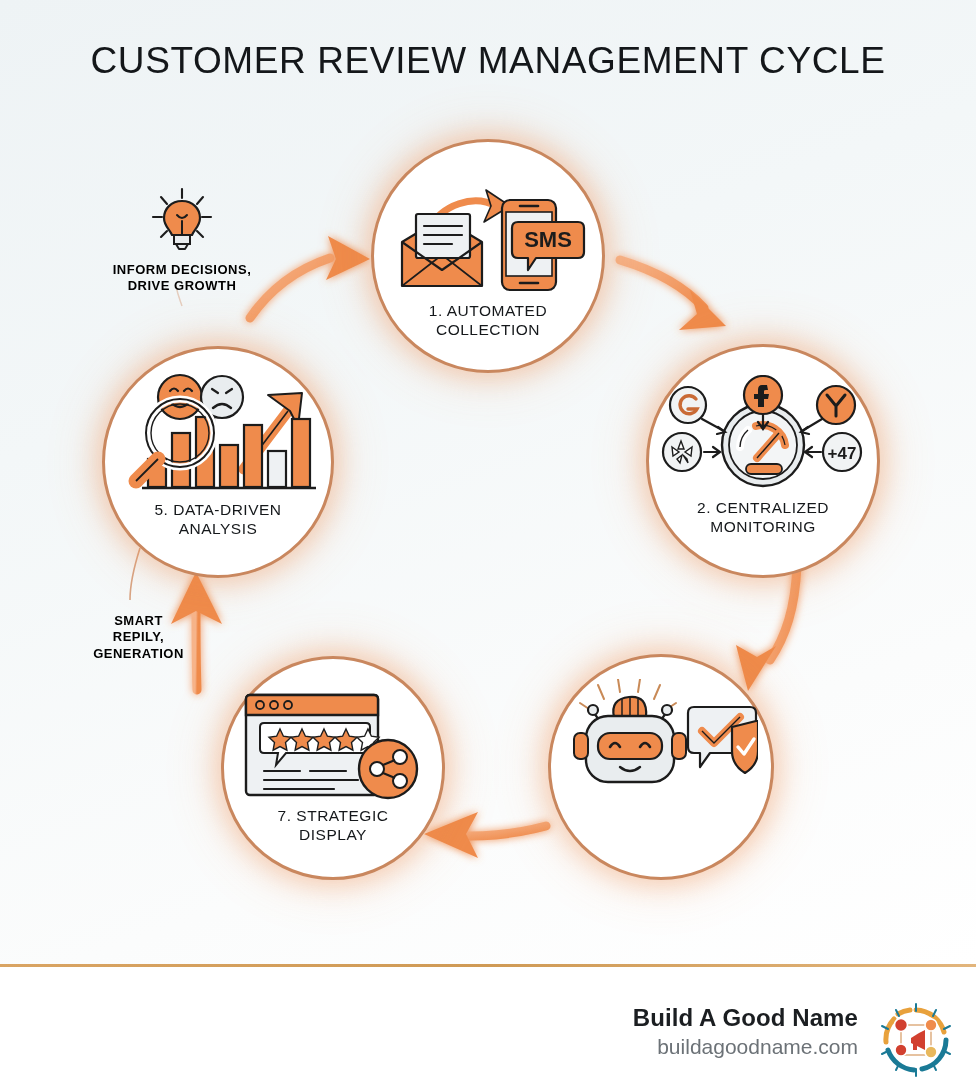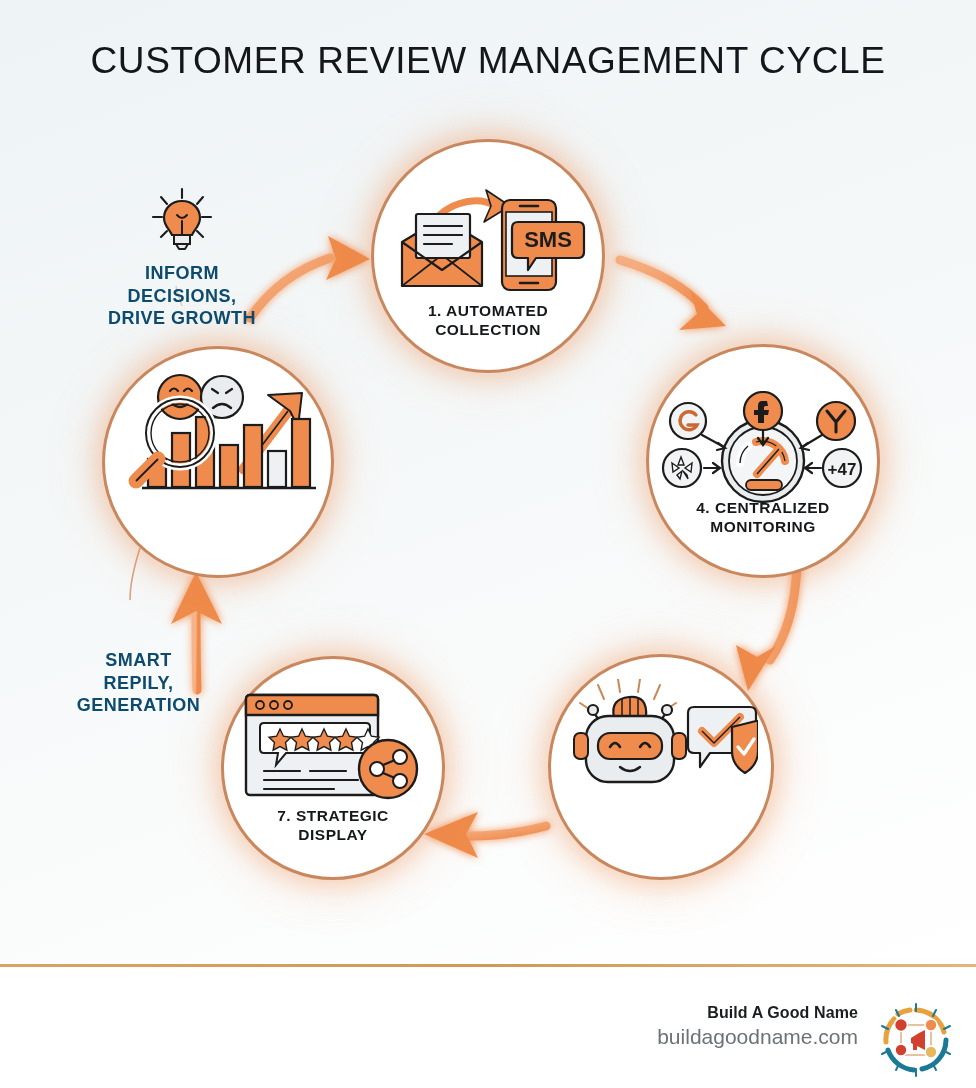--- a/index.html
+++ b/index.html
@@ -43,36 +43,36 @@
     border:3px solid #c9875e;
     box-sizing:border-box;
     display:flex;flex-direction:column;align-items:center;
   }
   .node-icon{
     position:absolute;left:0;right:0;display:flex;align-items:center;justify-content:center;
   }
   .node-label{
     position:absolute;left:6px;right:6px;
     text-align:center;
-    font-size:15.5px;font-weight:bold;letter-spacing:0.5px;line-height:1.22;
+    font-size:15.5px;font-weight:normal;letter-spacing:0.5px;line-height:1.22;
     color:#15181b;
     white-space:pre-line;
   }
 
   .ann{
     position:absolute;text-align:center;
-    font-size:18px;font-weight:bold;letter-spacing:0.5px;line-height:1.25;
-    color:#0c4a6e;white-space:pre-line;
+    font-size:13px;font-weight:bold;letter-spacing:0.5px;line-height:1.25;
+    color:#000000;white-space:pre-line;
   }
 
   .footer-text{
     position:absolute;right:118px;top:1004px;text-align:right;
   }
   .brand{
-    font-size:16px;font-weight:bold;color:#1b1e21;letter-spacing:0.1px;
+    font-size:24px;font-weight:bold;color:#1b1e21;letter-spacing:0.1px;
     font-family:"Liberation Sans", sans-serif;
   }
   .site{
     font-size:21px;color:#6c7277;margin-top:3px;
     font-family:"Liberation Sans", sans-serif;
   }
   .footer-logo{position:absolute;right:22px;top:1002px;width:76px;height:76px;}
 </style>
 </head>
 <body>
@@ -165,21 +165,21 @@
           <path d="M128,38 L188,38 Q194,38 194,44 L194,68 Q194,74 188,74 L146,74 L138,86 L138,74 L128,74 Q122,74 122,68 L122,44 Q122,38 128,38 Z" fill="#ef8b4c" stroke="#1c1c1c" stroke-width="2.2" stroke-linejoin="round"></path>
           <text x="158" y="63" font-family="Liberation Sans, sans-serif" font-size="22" font-weight="bold" fill="#1c1c1c" text-anchor="middle">SMS</text>
         </g>
       </svg>
     </div>
     <div class="node-label" style="top:160px;">1. AUTOMATED
 COLLECTION</div>
   </div>
 
   <div class="node" style="left:646px;top:344px;width:234px;height:234px;">
-    <div class="node-icon" style="top:44px;height:124px;">
+    <div class="node-icon" style="top:28px;height:124px;">
       <svg width="206" height="124" viewBox="0 0 206 124">
 
         <g>
           <circle cx="103" cy="70" r="41" fill="#e9edef" stroke="#1c1c1c" stroke-width="2.4"></circle>
           <circle cx="103" cy="70" r="34" fill="#f3f5f6" stroke="#1c1c1c" stroke-width="1.8"></circle>
           <path d="M80,72 A23,23 0 0,1 88,55" stroke="#ffffff" stroke-width="8" fill="none" stroke-linecap="round"></path>
           <path d="M80,72 A23,23 0 0,1 88,55" stroke="#1c1c1c" stroke-width="1.4" fill="none"></path>
           <path d="M96,51 A23,23 0 0,1 125,70" stroke="#ef8b4c" stroke-width="8" fill="none" stroke-linecap="round"></path>
           <path d="M96,51 A23,23 0 0,1 125,70" stroke="#1c1c1c" stroke-width="1.2" fill="none"></path>
           <line x1="97" y1="83" x2="119" y2="58" stroke="#ef8b4c" stroke-width="8" stroke-linecap="round"></line>
@@ -225,21 +225,21 @@
             <path d="M98,47 L103,54 L108,47"></path>
           <path d="M162,44 L142,56"></path>
             <path d="M148,52 L141,57 L149,59"></path>
           <path d="M44,77 L58,77"></path>
             <path d="M53,72 L60,77 L53,82"></path>
           <path d="M161,77 L147,77"></path>
             <path d="M152,72 L145,77 L152,82"></path>
         </g>
       </svg>
     </div>
-    <div class="node-label" style="top:152px;">4. CENTRALIZED
+    <div class="node-label" style="top:152px;">2. CENTRALIZED
 MONITORING</div>
   </div>
 
   <div class="node" style="left:548px;top:654px;width:226px;height:226px;">
     <div class="node-icon" style="top:22px;height:110px;">
       <svg width="194" height="110" viewBox="0 0 194 110">
 
         <g stroke="#c98a57" stroke-width="2" stroke-linecap="round">
           <line x1="40" y1="20" x2="34" y2="6"></line>
             <line x1="56" y1="13" x2="54" y2="0"></line>
@@ -368,20 +368,22 @@
 
         <g>
           <circle cx="62" cy="62" r="34" fill="none" stroke="#ffffff" stroke-width="7"></circle>
           <circle cx="62" cy="62" r="34" fill="none" stroke="#1c1c1c" stroke-width="2"></circle>
           <circle cx="62" cy="62" r="29" fill="none" stroke="#1c1c1c" stroke-width="1.4"></circle>
           <line x1="40" y1="88" x2="18" y2="110" stroke="#ef8b4c" stroke-width="15" stroke-linecap="round"></line>
           <line x1="40" y1="88" x2="18" y2="110" stroke="#1c1c1c" stroke-width="1.8"></line>
         </g>
       </svg>
     </div>
+    <div class="node-label" style="top:152px;">5. DATA-DRIVEN
+ANALYSIS</div>
   </div>
 
   <div style="position:absolute;left:92px;top:186px;width:180px;">
     <div style="display:flex;justify-content:center;">
       <svg width="66" height="68" viewBox="0 0 66 68">
         <g stroke="#1c1c1c" stroke-width="2.1" stroke-linecap="round">
           <line x1="33" y1="3" x2="33" y2="12"></line>
           <line x1="12" y1="11" x2="18" y2="18"></line>
           <line x1="54" y1="11" x2="48" y2="18"></line>
           <line x1="4" y1="31" x2="13" y2="31"></line>
@@ -392,21 +394,21 @@
         <path d="M33,15 C44,15 51,23 51,32 C51,40 45,44 43,49 L23,49 C21,44 15,40 15,32 C15,23 22,15 33,15 Z" fill="#ef8b4c" stroke="#1c1c1c" stroke-width="2.2" stroke-linejoin="round"></path>
         <path d="M28,29 Q33,35 38,29 M33,35 L33,49" stroke="#1c1c1c" stroke-width="2" fill="none" stroke-linecap="round"></path>
         <rect x="25" y="49" width="16" height="9" fill="#e9edef" stroke="#1c1c1c" stroke-width="2"></rect>
         <path d="M27,58 L39,58 L36,63 L30,63 Z" fill="#e9edef" stroke="#1c1c1c" stroke-width="2" stroke-linejoin="round"></path>
       </svg>
     </div>
     <div class="ann" style="position:static;margin-top:8px;">INFORM DECISIONS,
 DRIVE GROWTH</div>
   </div>
 
-  <div class="ann" style="left:56px;top:613px;width:165px;margin-top:36px;">SMART
+  <div class="ann" style="left:56px;top:613px;width:165px;">SMART
 REPILY,
 GENERATION</div>
 
   <div class="divider"></div>
   <div class="footer-area"></div>
 
   <div class="footer-text">
     <div class="brand">Build A Good Name</div>
     <div class="site">buildagoodname.com</div>
   </div>

